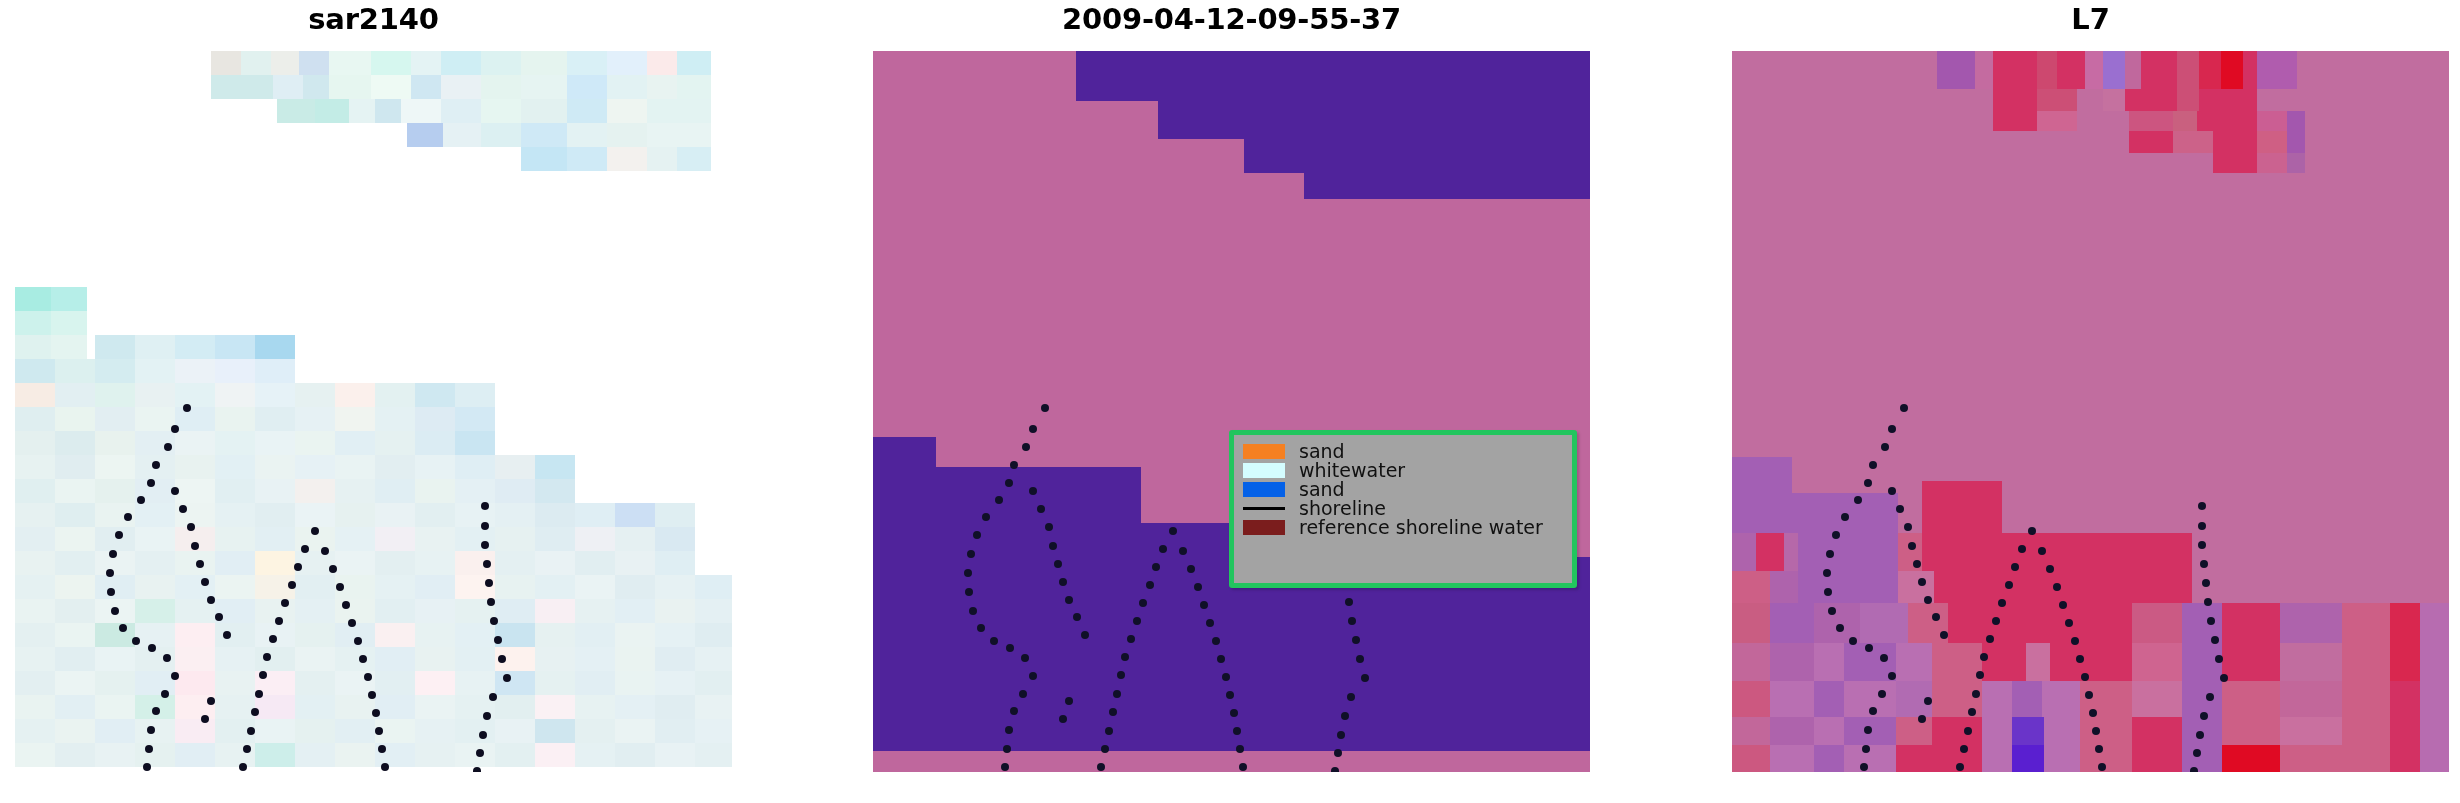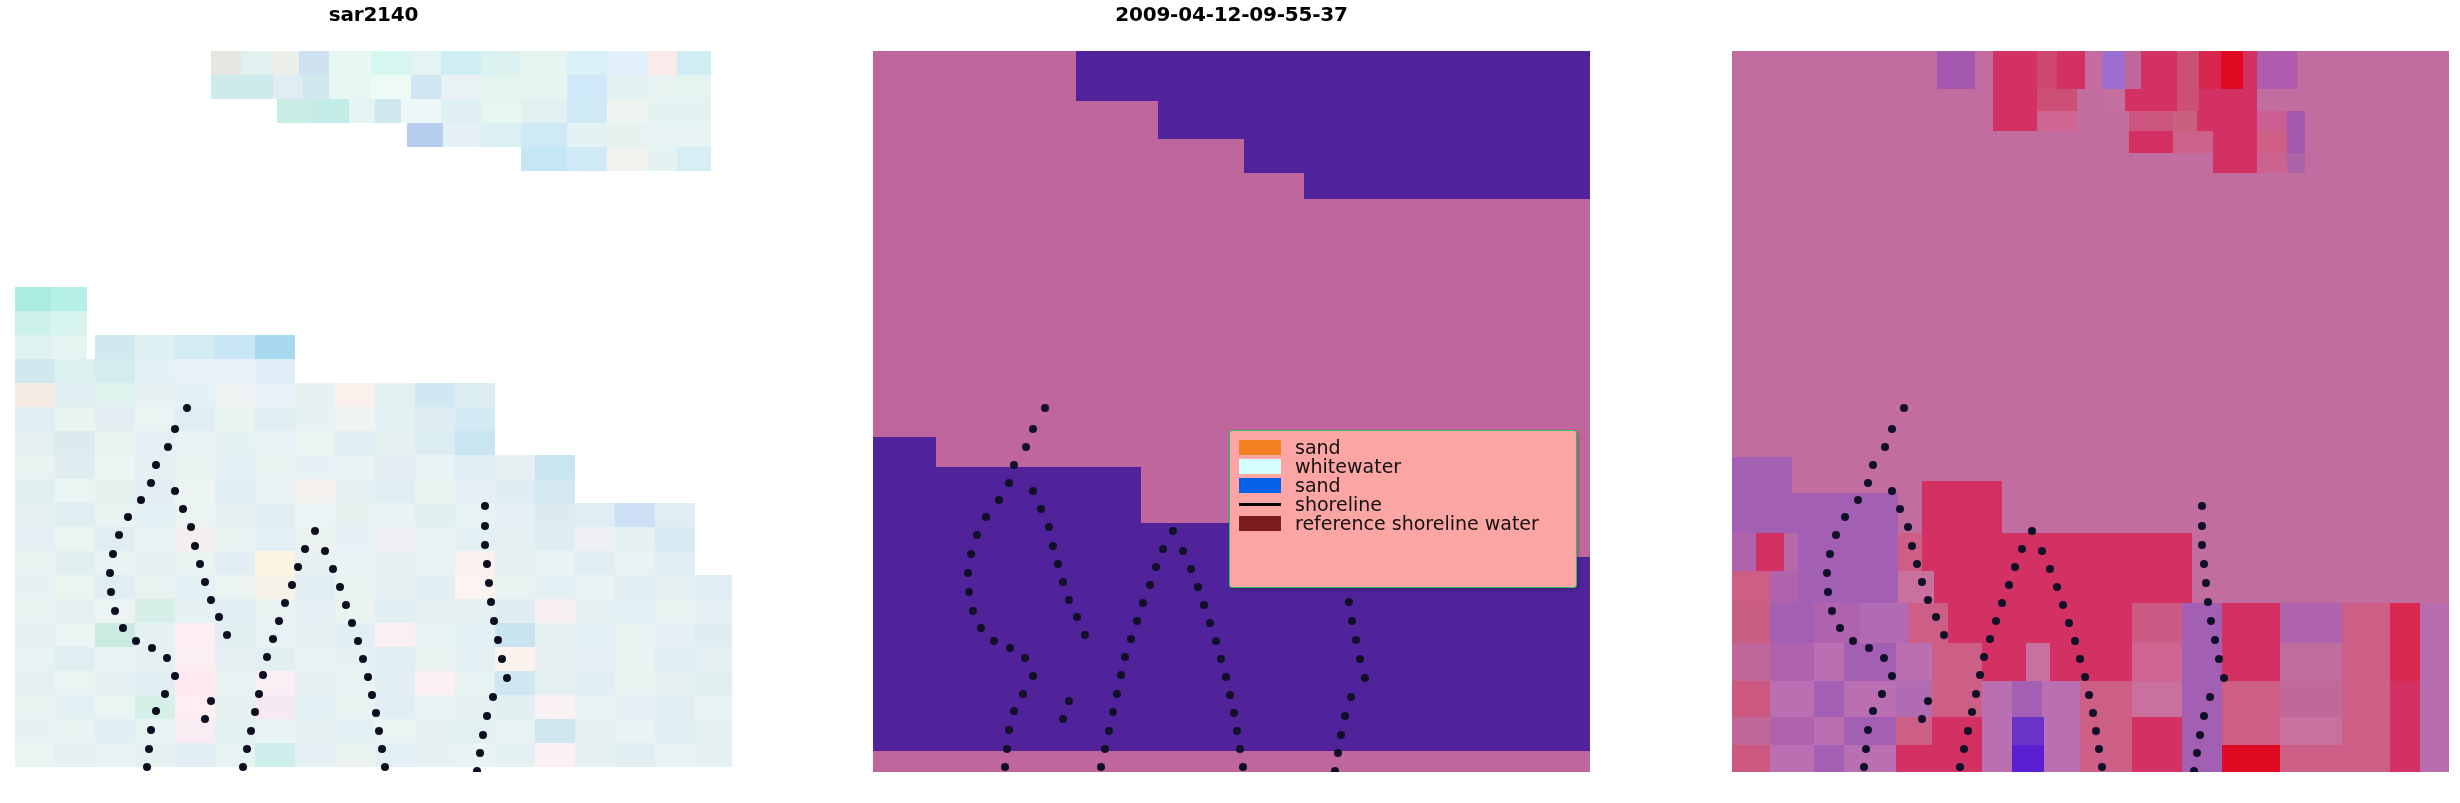--- a/index.html
+++ b/index.html
@@ -18,42 +18,42 @@
     position: absolute;
     left: 0; top: 0;
     width: 2460px;
     height: 803px;
     background: #ffffff;
   }
   .panel-title {
     position: absolute;
     text-align: center;
     font-weight: bold;
-    font-size: 20px;
+    font-size: 29px;
     color: #000000;
     letter-spacing: -0.2px;
     white-space: nowrap;
     font-family: "DejaVu Sans", sans-serif;
   }
   .axes {
     position: absolute;
     overflow: hidden;
     background: #ffffff;
   }
   .raster {
     position: absolute;
     left: 0; top: 0;
     width: 100%;
     height: 100%;
     display: block;
   }
   .legend-box {
     position: absolute;
-    background: #fca5a5;
-    border: 1px solid #22c55e;
+    background: #a3a3a3;
+    border: 5px solid #22c55e;
     border-radius: 3px;
     box-shadow: 2px 2px 3px rgba(0,0,0,0.18);
     padding: 7px 10px 14px 9px;
     box-sizing: border-box;
     z-index: 50;
   }
   .legend-row {
     display: flex;
     align-items: center;
     height: 19px;
@@ -653,20 +653,21 @@
           <circle cx="492" cy="627" r="4"></circle>
         <circle cx="478" cy="646" r="4"></circle>
           <circle cx="472" cy="665" r="4"></circle>
         <circle cx="468" cy="684" r="4"></circle>
           <circle cx="465" cy="702" r="4"></circle>
         <circle cx="462" cy="720" r="4"></circle>
       </g>
     </svg>
   </div>
 
+  <div class="panel-title" style="left:1732px; top:2px; width:717px;">L7</div>
 
   <div class="axes" style="left:1732px; top:51px; width:717px; height:721px;">
     <svg class="raster" viewBox="0 0 717 721" preserveAspectRatio="none">
       <rect x="0" y="0" width="717" height="721" fill="#c16d9f"></rect>
       <g shape-rendering="crispEdges">
 
         <rect x="205" y="0" width="38" height="38" fill="#a357ae"></rect>
         <rect x="243" y="0" width="18" height="38" fill="#c46ba0"></rect>
         <rect x="261" y="0" width="44" height="38" fill="#d33163"></rect>
         <rect x="305" y="0" width="20" height="38" fill="#cd486f"></rect>

